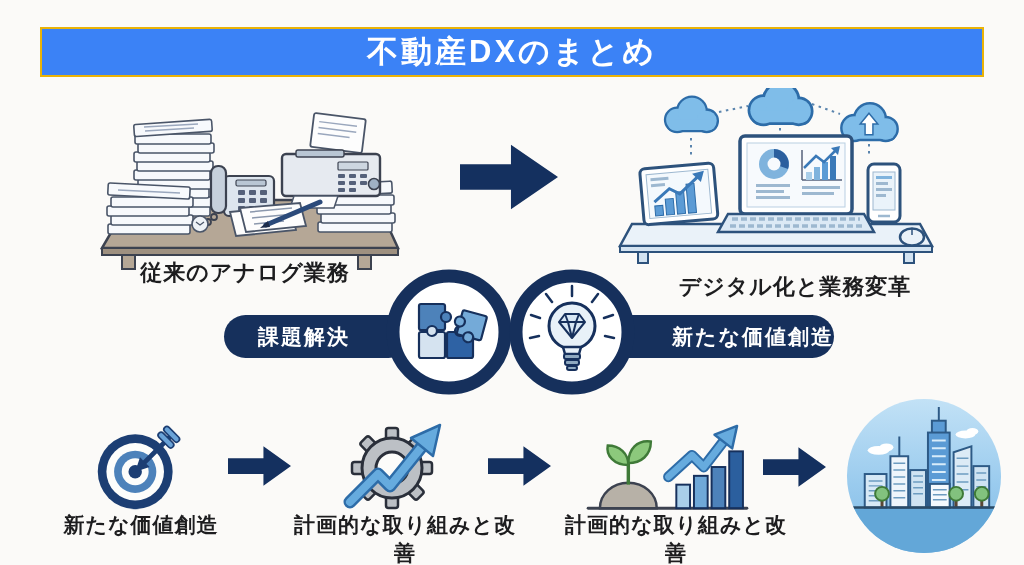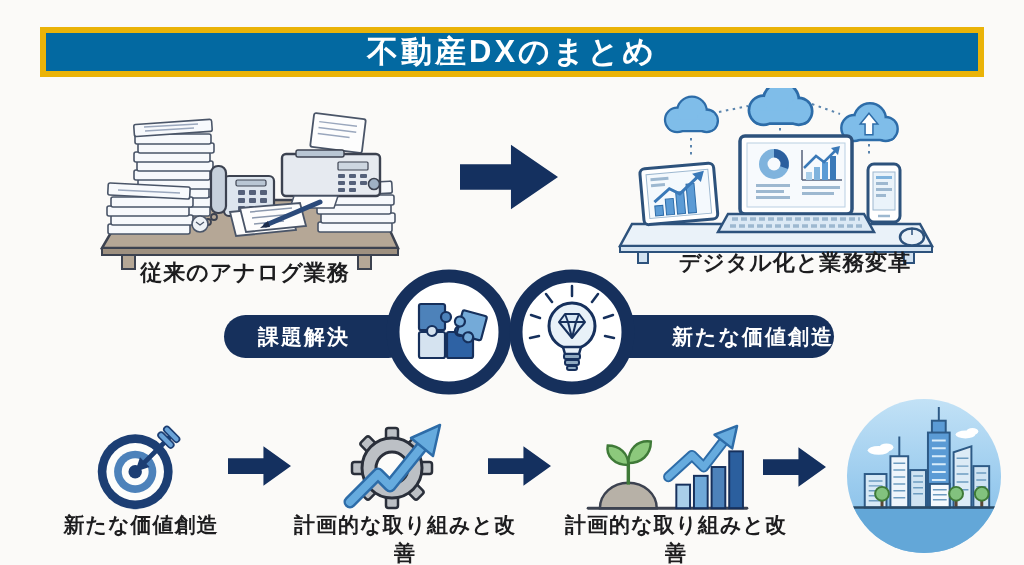--- a/index.html
+++ b/index.html
@@ -1,19 +1,19 @@
 <!DOCTYPE html>
 <html><head>
 <meta charset="utf-8">
 <style>
   html,body{margin:0;padding:0;background:#fbfaf8;}
   .canvas{position:relative;width:1024px;height:565px;background:#fbfaf8;overflow:hidden;
           font-family:"Liberation Sans","DejaVu Sans",sans-serif;}
-  .banner{position:absolute;left:40px;top:27px;width:944px;height:50px;background:#0369a1;
-          border:6px solid #eab308;box-sizing:border-box;display:flex;align-items:center;justify-content:center;}
+  .banner{position:absolute;left:40px;top:27px;width:944px;height:50px;background:#3b82f6;
+          border:2px solid #eab308;box-sizing:border-box;display:flex;align-items:center;justify-content:center;}
   .banner h1{margin:0;color:#ffffff;font-size:31px;font-weight:bold;letter-spacing:3px;}
   .abs{position:absolute;}
   .caption{position:absolute;font-weight:bold;color:#1d1d1f;text-align:center;letter-spacing:1px;}
   .cap-top{font-size:22px;}
   .cap-bot{font-size:21px;}
   .pill{position:absolute;top:315px;height:43px;background:#16305c;border-radius:22px;z-index:1;
         display:flex;align-items:center;color:#fff;font-weight:bold;font-size:21px;letter-spacing:2px;}
   .pill-left{left:224px;width:186px;justify-content:center;padding-right:26px;box-sizing:border-box;font-family:Liberation Mono, monospace;}
   .pill-right{left:602px;width:232px;justify-content:flex-end;padding-left:34px;box-sizing:border-box;}
   .loop-svg{position:absolute;left:383px;top:264px;z-index:2;}
@@ -235,21 +235,21 @@
       <rect x="260" y="100" width="16" height="3" fill="#9db8d0"></rect>
         <rect x="260" y="106" width="10" height="3" fill="#9db8d0"></rect>
       <line x1="262" y1="128" x2="274" y2="128" stroke="#9db8d0" stroke-width="2.5"></line>
     </g>
 
     <g>
       <ellipse cx="296" cy="149" rx="12" ry="8.5" fill="#eaf2f9" stroke="#2d527c" stroke-width="2.5"></ellipse>
       <line x1="296" y1="141" x2="296" y2="147" stroke="#2d527c" stroke-width="1.5"></line>
     </g>
   </svg>
-  <div class="caption cap-top abs" style="left:645px;top:248px;width:300px;">デジタル化と業務変革</div>
+  <div class="caption cap-top abs" style="left:645px;top:272px;width:300px;">デジタル化と業務変革</div>
 
   <div class="pill pill-left">
     <span>課題解決</span>
   </div>
   <div class="pill pill-right">
     <span>新たな価値創造</span>
   </div>
   <svg class="loop-svg" width="258" height="137" viewBox="0 0 258 137">
     <circle cx="66" cy="68" r="56" fill="#ffffff" stroke="#16305c" stroke-width="13"></circle>
     <circle cx="189" cy="68" r="56" fill="#ffffff" stroke="#16305c" stroke-width="13"></circle>

